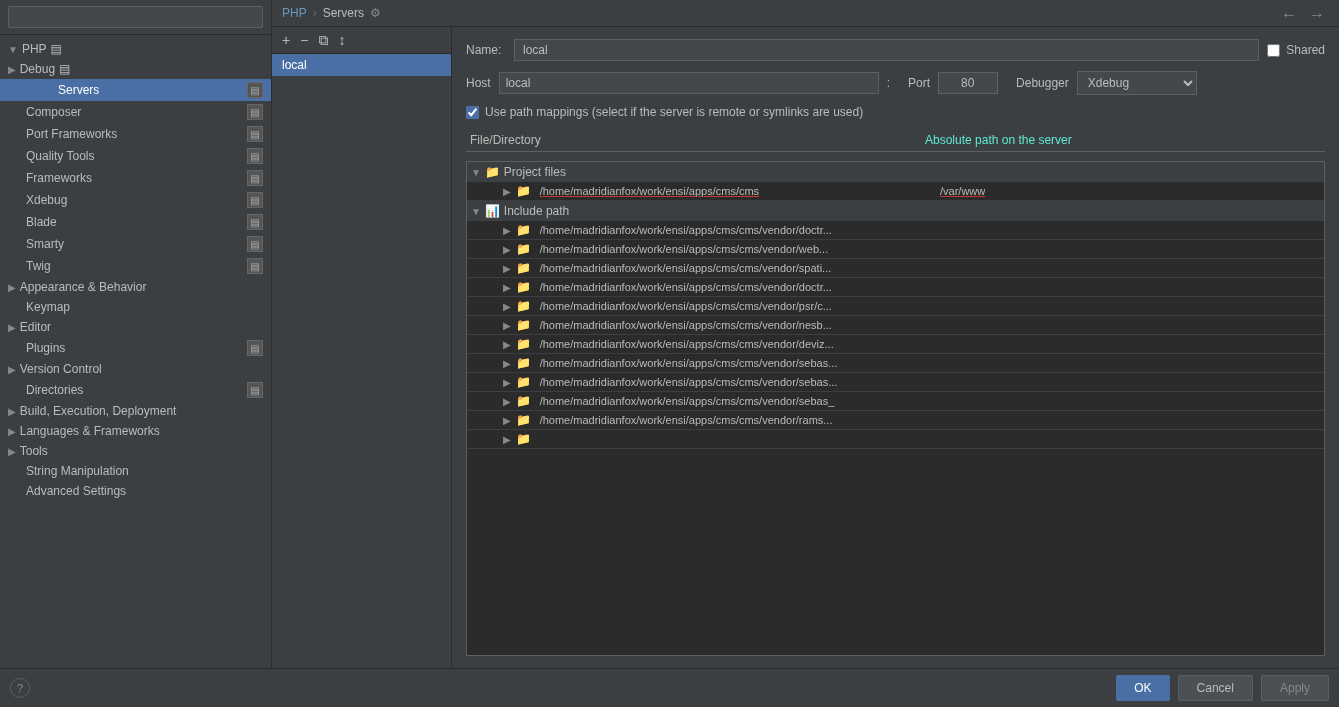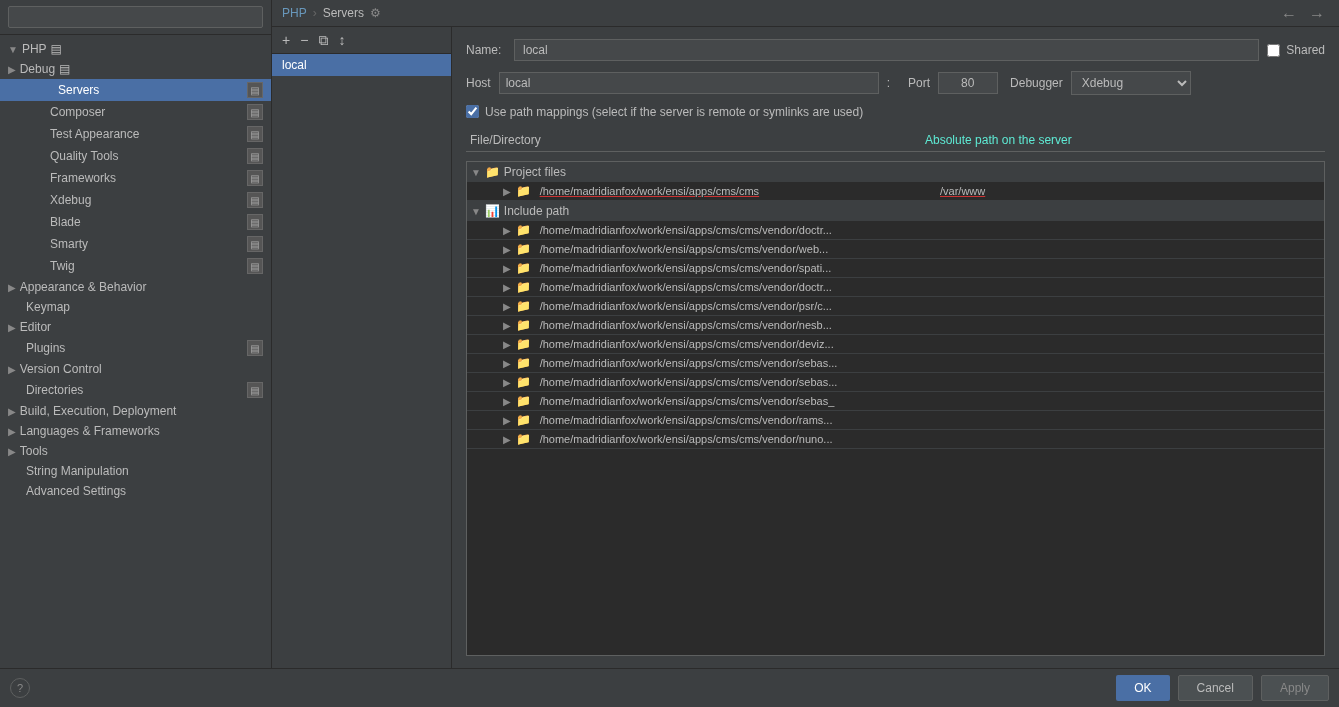--- a/index.html
+++ b/index.html
@@ -73,21 +73,21 @@
       background: #555;
       border: 1px solid #666;
       display: flex;
       align-items: center;
       justify-content: center;
       font-size: 10px;
       color: #aaa;
       flex-shrink: 0;
     }
     .tree-item-child {
-      padding-left: 36px;
+      padding-left: 12px;
     }
     .tree-item-child2 {
       padding-left: 44px;
     }
     .tree-group-header {
       padding: 3px 8px 3px 8px;
       cursor: pointer;
       display: flex;
       align-items: center;
       gap: 4px;
@@ -237,33 +237,33 @@
     .port-label { color: #bbbbbb; margin-left: 10px; text-align: center; }
     .port-input {
       background: #45484a;
       border: 1px solid #5e6060;
       color: #bbbbbb;
       padding: 3px 22px;
       font-size: 12px;
       outline: none;
       width: 60px;
     }
-    .debugger-label { color: #bbbbbb; margin-left: 4px; }
+    .debugger-label { color: #bbbbbb; margin-left: 10px; }
     .debugger-select {
       background: #45484a;
       border: 1px solid #5e6060;
       color: #bbbbbb;
       padding: 3px 6px;
       font-size: 12px;
       outline: none;
       width: 120px;
     }
     .checkbox-row {
       display: flex;
-      align-items: flex-start;
+      align-items: flex-end;
       gap: 6px;
       margin-bottom: 10px;
     }
     .checkbox-row input[type="checkbox"] {
       accent-color: #4a6fa5;
     }
     .path-table-header {
       display: flex;
       border-bottom: 1px solid #5e6060;
       padding: 4px 0;
@@ -414,21 +414,21 @@
       </div>
 
       <div class="tree-item tree-item-child">
         <span class="arrow"> </span>
         <span>Composer</span>
         <span class="expand-icon">▤</span>
       </div>
 
       <div class="tree-item tree-item-child">
         <span class="arrow"> </span>
-        <span>Test Appearance</span>
+        <span>Port Frameworks</span>
         <span class="expand-icon">▤</span>
       </div>
 
       <div class="tree-item tree-item-child">
         <span class="arrow"> </span>
         <span>Quality Tools</span>
         <span class="expand-icon">▤</span>
       </div>
 
       <div class="tree-item tree-item-child">
@@ -653,21 +653,20 @@
             <span class="path-text">/home/madridianfox/work/ensi/apps/cms/cms/vendor/sebas_</span>
           </div>
           <div class="path-row" style="padding-left:36px;">
             <span class="arrow">▶</span>
             <span style="color:#c8a951; margin-right:4px;">📁</span>
             <span class="path-text">/home/madridianfox/work/ensi/apps/cms/cms/vendor/rams...</span>
           </div>
           <div class="path-row" style="padding-left:36px;">
             <span class="arrow">▶</span>
             <span style="color:#c8a951; margin-right:4px;">📁</span>
-            <span class="path-text">/home/madridianfox/work/ensi/apps/cms/cms/vendor/nuno...</span>
           </div>
         </div>
       </div>
     </div>
   </div>
 </div>
 
 <div class="bottom-bar">
   <div class="bottom-left">
     <button class="help-btn">?</button>

